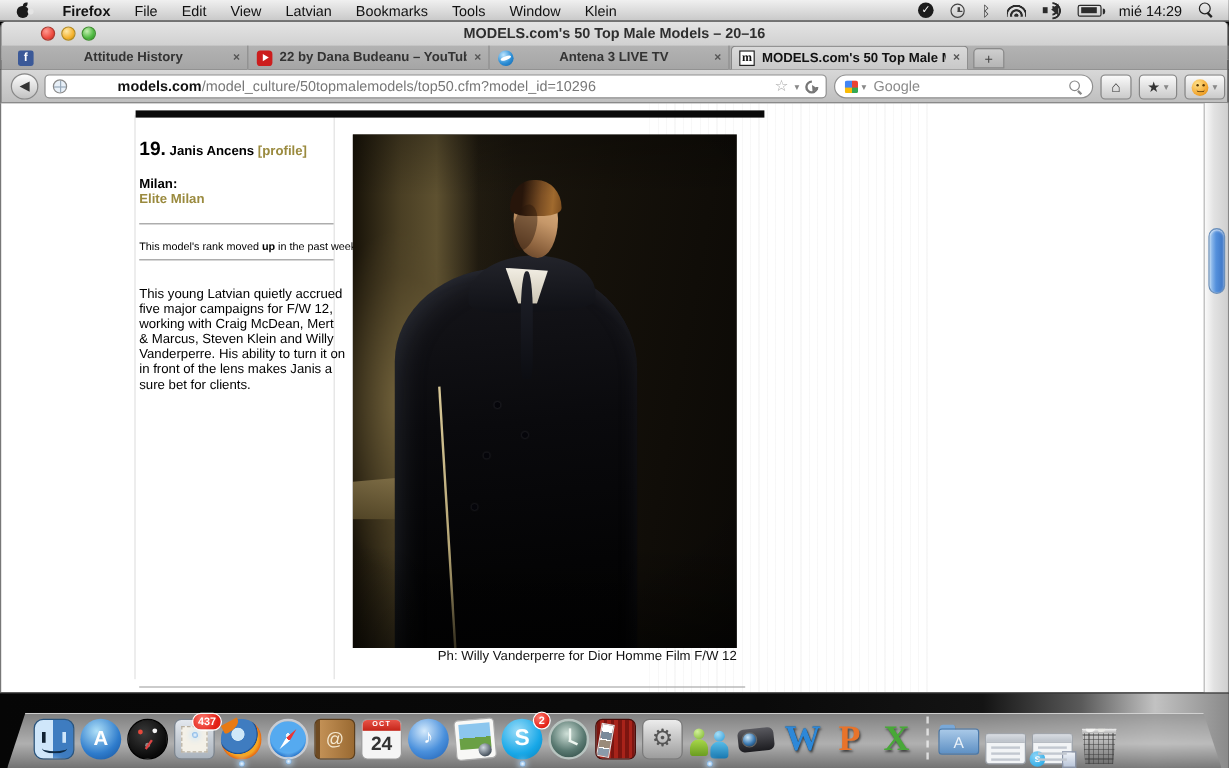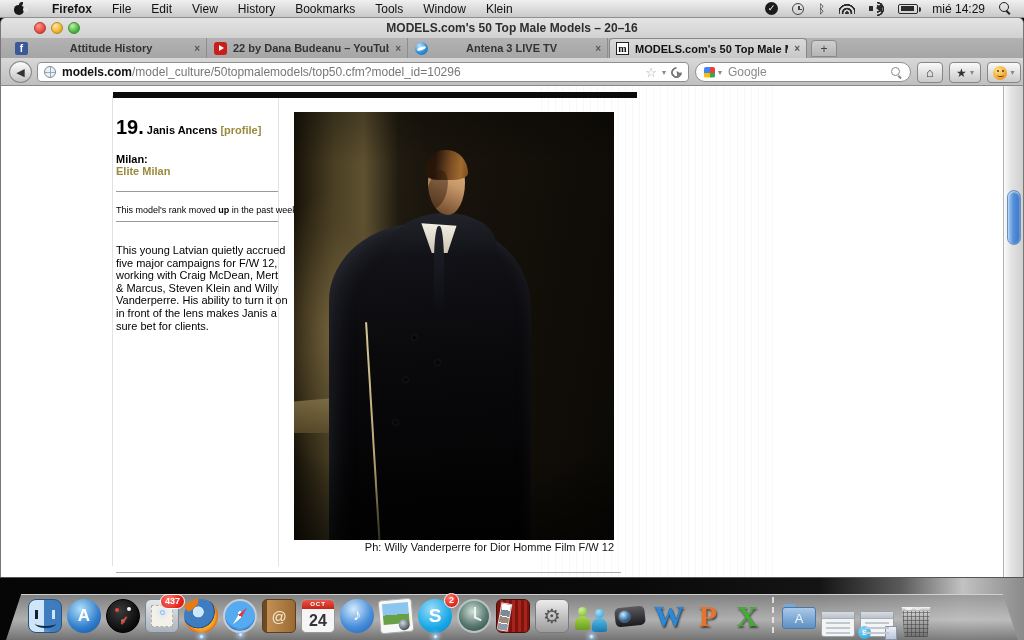--- a/index.html
+++ b/index.html
@@ -92,21 +92,21 @@
     text-align:center; line-height:21px; font-size:11px; }
   .urlfield { position:absolute; left:36px; top:4px; width:652px; height:20px; background:#fff;
     border:1px solid #8f8f8f; border-radius:4px; display:flex; align-items:center; padding:0 6px;
     font-size:12px; }
   .globe { width:12px; height:12px; border:1px solid #8a8a8a; border-radius:50%; position:relative;
     margin-right:6px; flex:none;
     background:
       linear-gradient(#9ab 0 0) 50% 0/1px 100% no-repeat,
       linear-gradient(#9ab 0 0) 0 50%/100% 1px no-repeat,
       radial-gradient(circle at 50% 50%, #e8f0f8 0 70%, #c8d8e8); }
-  .url-domain { color:#111; font-weight:bold; }
+  .url-domain { color:#111; font-weight:bold;margin-left:36px; }
   .url-path { color:#777; }
   .urlright { margin-left:auto; display:flex; align-items:center; gap:5px; color:#999; }
   .star-o { font-size:13px; color:#aaa; }
   .dd { font-size:8px; color:#888; }
   .reload { width:11px; height:11px; border:2px solid #777; border-radius:50%;
     border-top-color:transparent; position:relative; transform:rotate(45deg); }
   .reload:before { content:""; position:absolute; right:-3px; top:-2px; border:3px solid transparent;
     border-bottom:4px solid #777; transform:rotate(40deg); }
   .searchfield { position:absolute; left:694px; top:4px; width:216px; height:20px; background:#fff;
     border:1px solid #8f8f8f; border-radius:10px; display:flex; align-items:center; padding:0 8px; }
@@ -136,21 +136,21 @@
     border-bottom:1.5px solid #5a3a08; border-radius:50%; }
 
   
   .content { position:absolute; left:0; top:86px; width:1024px; height:491px; background:#fff;
     border-left:1px solid #777; border-right:1px solid #777; overflow:hidden; }
   .jpegstripes { position:absolute; left:540px; top:0; width:235px; height:491px; opacity:.5;
     background:repeating-linear-gradient(90deg, rgba(110,110,110,.10) 0 1px, transparent 1px 7px); }
   .colline { position:absolute; top:10px; width:1px; height:470px; background:#e2e2e2; }
   .blackbar { position:absolute; left:112px; top:6px; width:524px; height:6px; background:#0a0a0a; }
   .leftcol { position:absolute; left:115px; top:30px; width:166px; }
-  .h-rank { font-size:20px; font-weight:bold; color:#000; }
+  .h-rank { font-size:16px; font-weight:bold; color:#000; }
   .h-name { font-size:11px; font-weight:bold; color:#000; }
   .h-prof { font-size:11px; font-weight:bold; }
   .agency-label { margin-top:14px; font-size:11px; font-weight:bold; color:#000; }
   .agency-link { font-size:11px; font-weight:bold; }
   .rule { border-top:1px solid #999; margin-top:14px; width:162px; }
   .rule2 { border-top:1px solid #999; margin-top:6px; width:162px; }
   .movenote { margin-top:13px; font-size:9px; color:#000; white-space:nowrap; }
   .bio { margin-top:22px; font-size:11px; line-height:12.6px; color:#000; width:172px; }
 
   .photo { position:absolute; left:293px; top:26px; width:320px; height:428px; overflow:hidden;
@@ -337,21 +337,21 @@
   <div class="menubar">
     <span class="apple">
         <span class="body"></span>
         <span class="leaf"></span>
         <span class="bite"></span>
       </span>
     <span class="mitem app">Firefox</span>
     <span class="mitem">File</span>
     <span class="mitem">Edit</span>
     <span class="mitem">View</span>
-    <span class="mitem">History</span>
+    <span class="mitem">Latvian</span>
     <span class="mitem">Bookmarks</span>
     <span class="mitem">Tools</span>
     <span class="mitem">Window</span>
     <span class="mitem">Klein</span>
     <span class="mb-right">
       <span class="st-icon chk">✓</span>
       <span class="st-icon tmclock"></span>
       <span class="st-icon bt">ᛒ</span>
       <span class="st-icon wifi"></span>
       <span class="st-icon vol">

